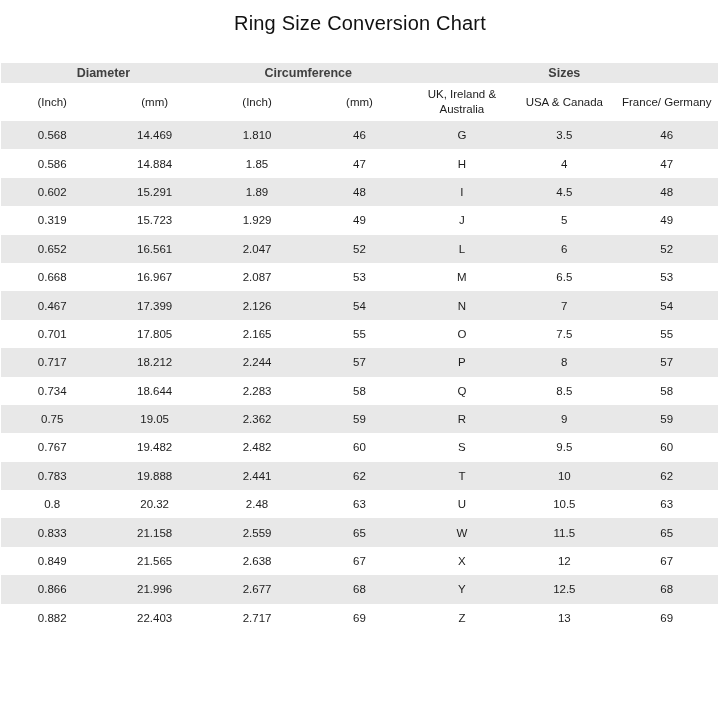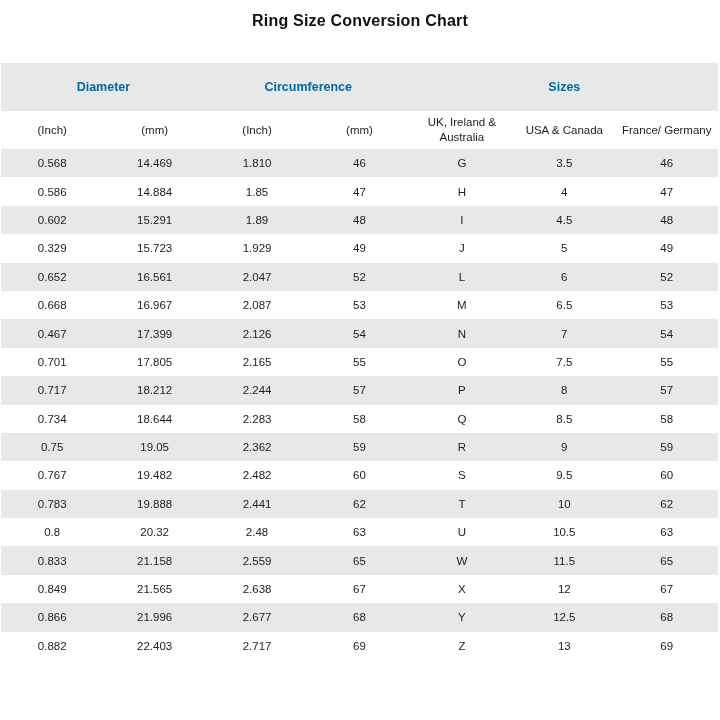--- a/index.html
+++ b/index.html
@@ -13,43 +13,43 @@
     width: 720px;
     height: 720px;
     background: #ffffff;
     overflow: hidden;
   }
   .title {
     margin: 0;
     padding-top: 12px;
     height: 19px;
     text-align: center;
-    font-size: 16px;
-    font-weight: bold;
+    font-size: 20px;
+    font-weight: normal;
     color: #111111;
     letter-spacing: 0.2px;
   }
   table.conv {
     border-collapse: collapse;
     table-layout: fixed;
     width: 717px;
     margin: 32px 0 0 1px;
   }
   table.conv th, table.conv td {
     padding: 0;
     text-align: center;
     vertical-align: middle;
     overflow: hidden;
   }
   tr.group-row th {
     background: #e8e8e8;
-    height: 48px;
+    height: 20px;
     font-weight: bold;
     font-size: 12.5px;
-    color: #0369a1;
+    color: #404040;
     margin-left: 28px;
   }
   tr.cols-row th {
     background: #ffffff;
     height: 38px;
     font-weight: normal;
     font-size: 11.5px;
     line-height: 1.3;
     color: #1d1d1d;
   }
@@ -110,21 +110,21 @@
         <tr>
           <td>0.602</td>
           <td>15.291</td>
           <td>1.89</td>
           <td>48</td>
           <td>I</td>
           <td>4.5</td>
           <td>48</td>
         </tr>
         <tr>
-          <td>0.329</td>
+          <td>0.319</td>
           <td>15.723</td>
           <td>1.929</td>
           <td>49</td>
           <td>J</td>
           <td>5</td>
           <td>49</td>
         </tr>
         <tr>
           <td>0.652</td>
           <td>16.561</td>

